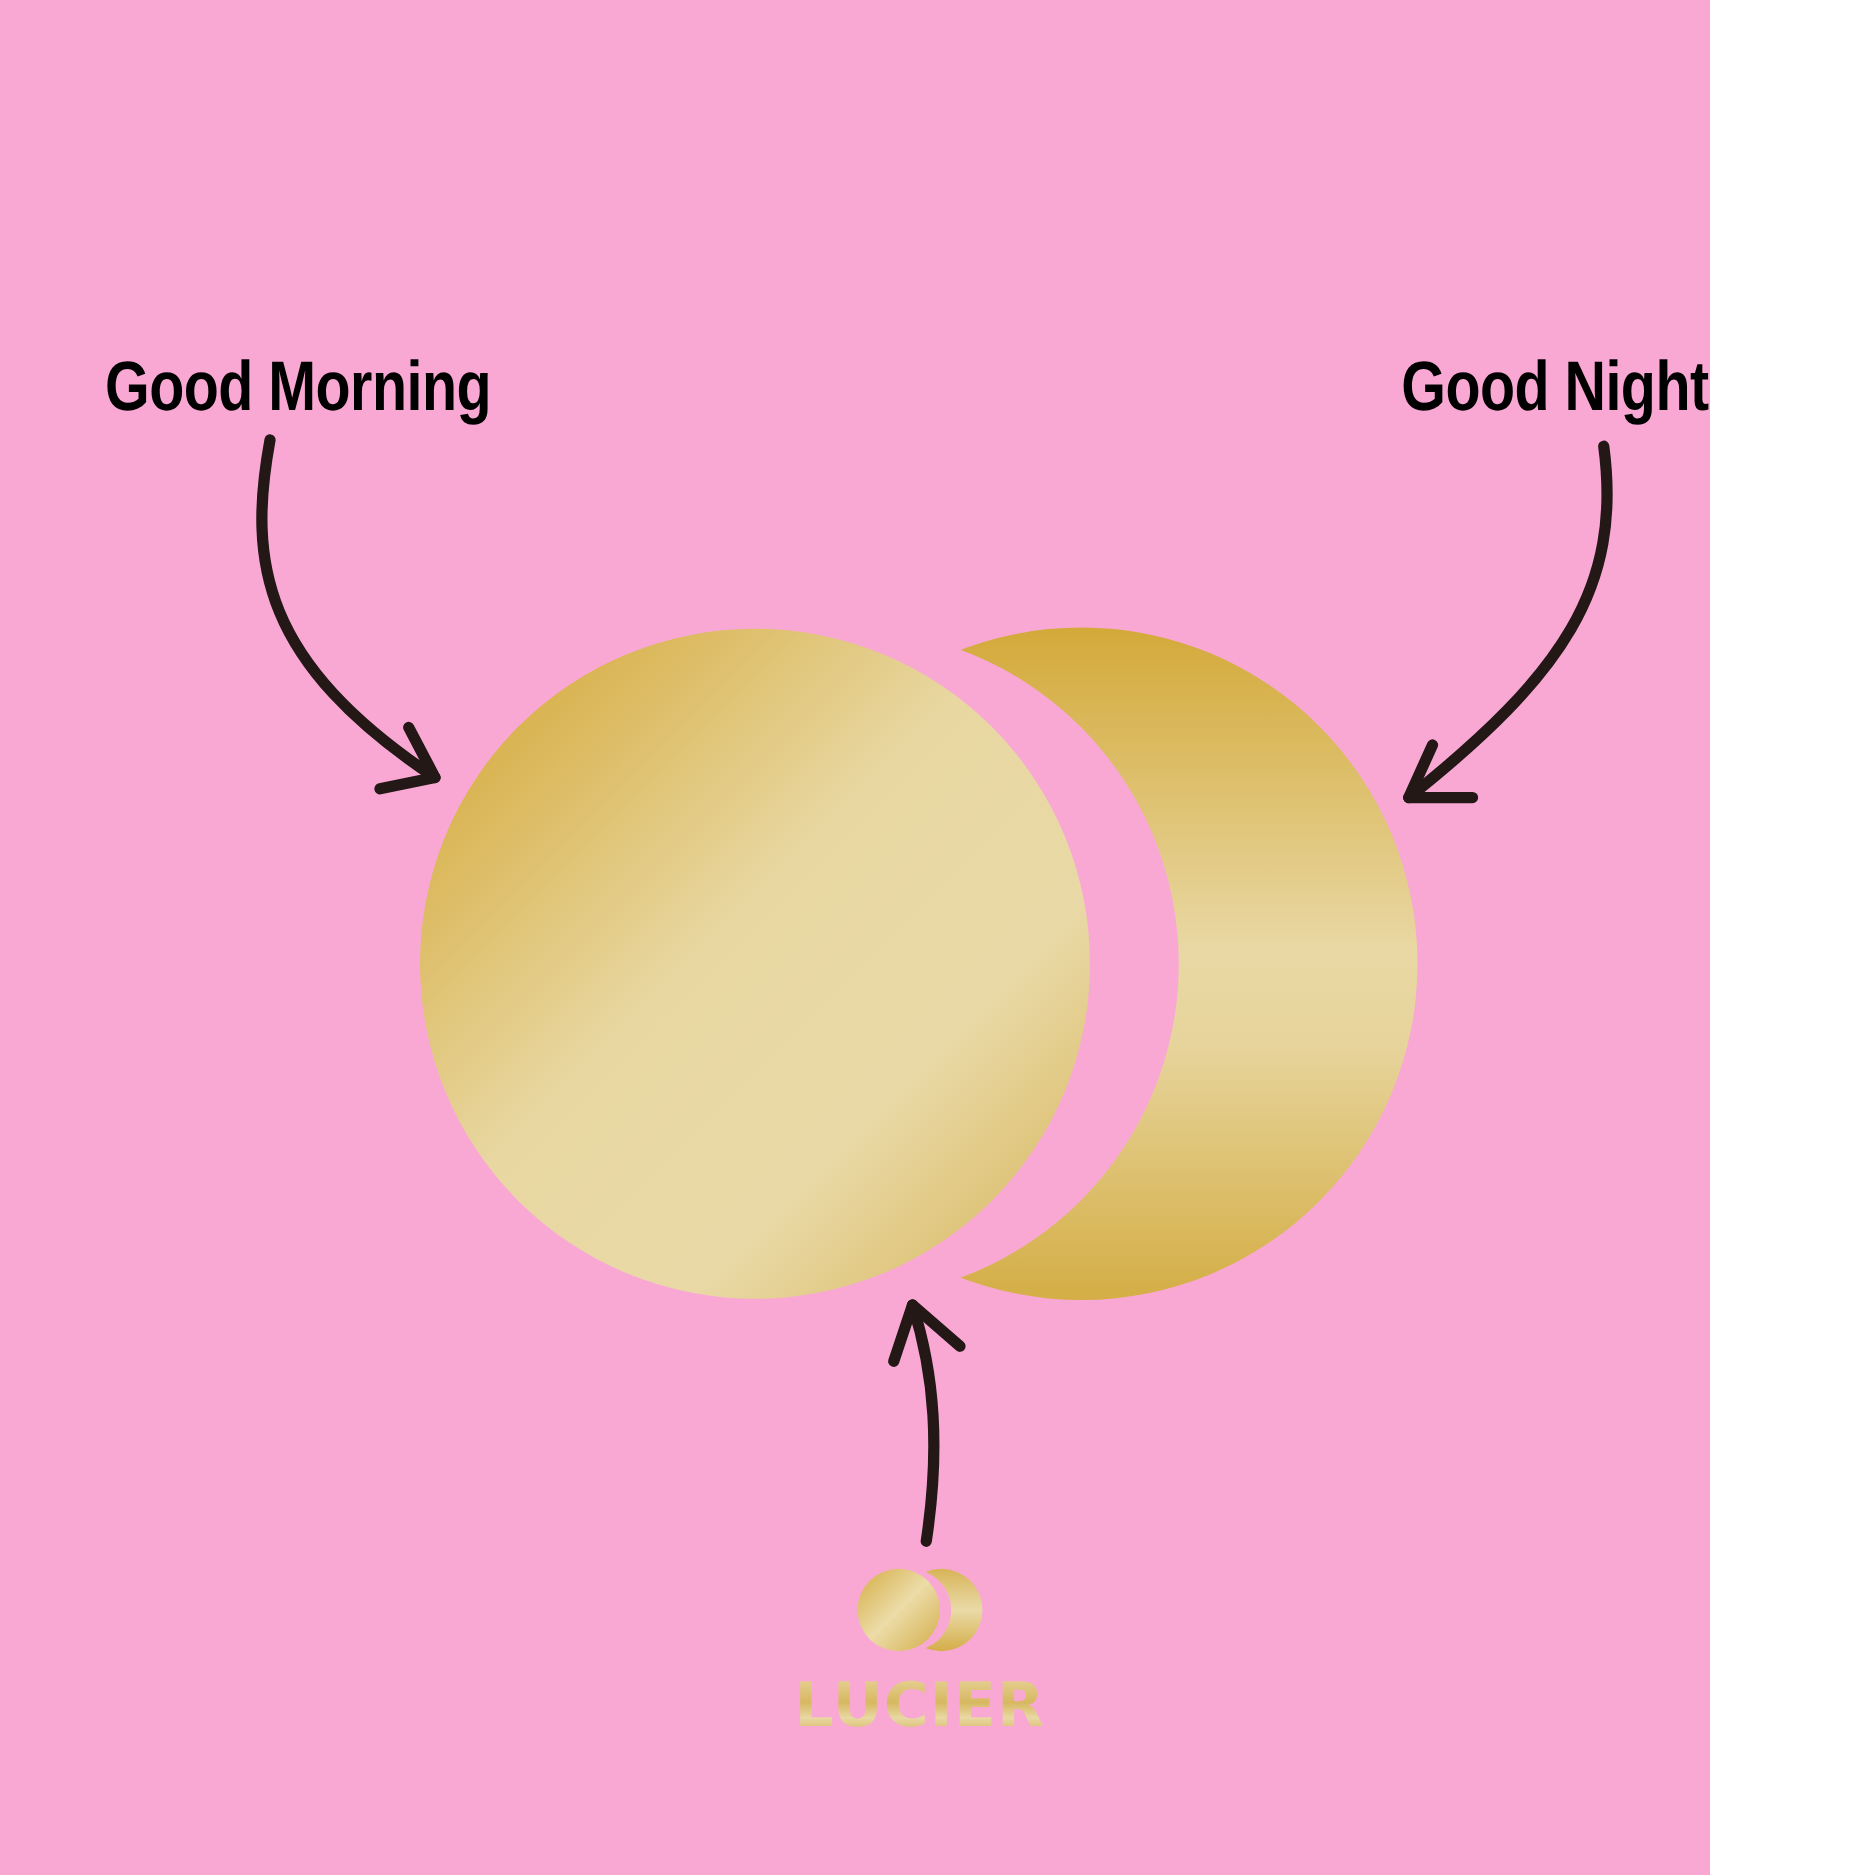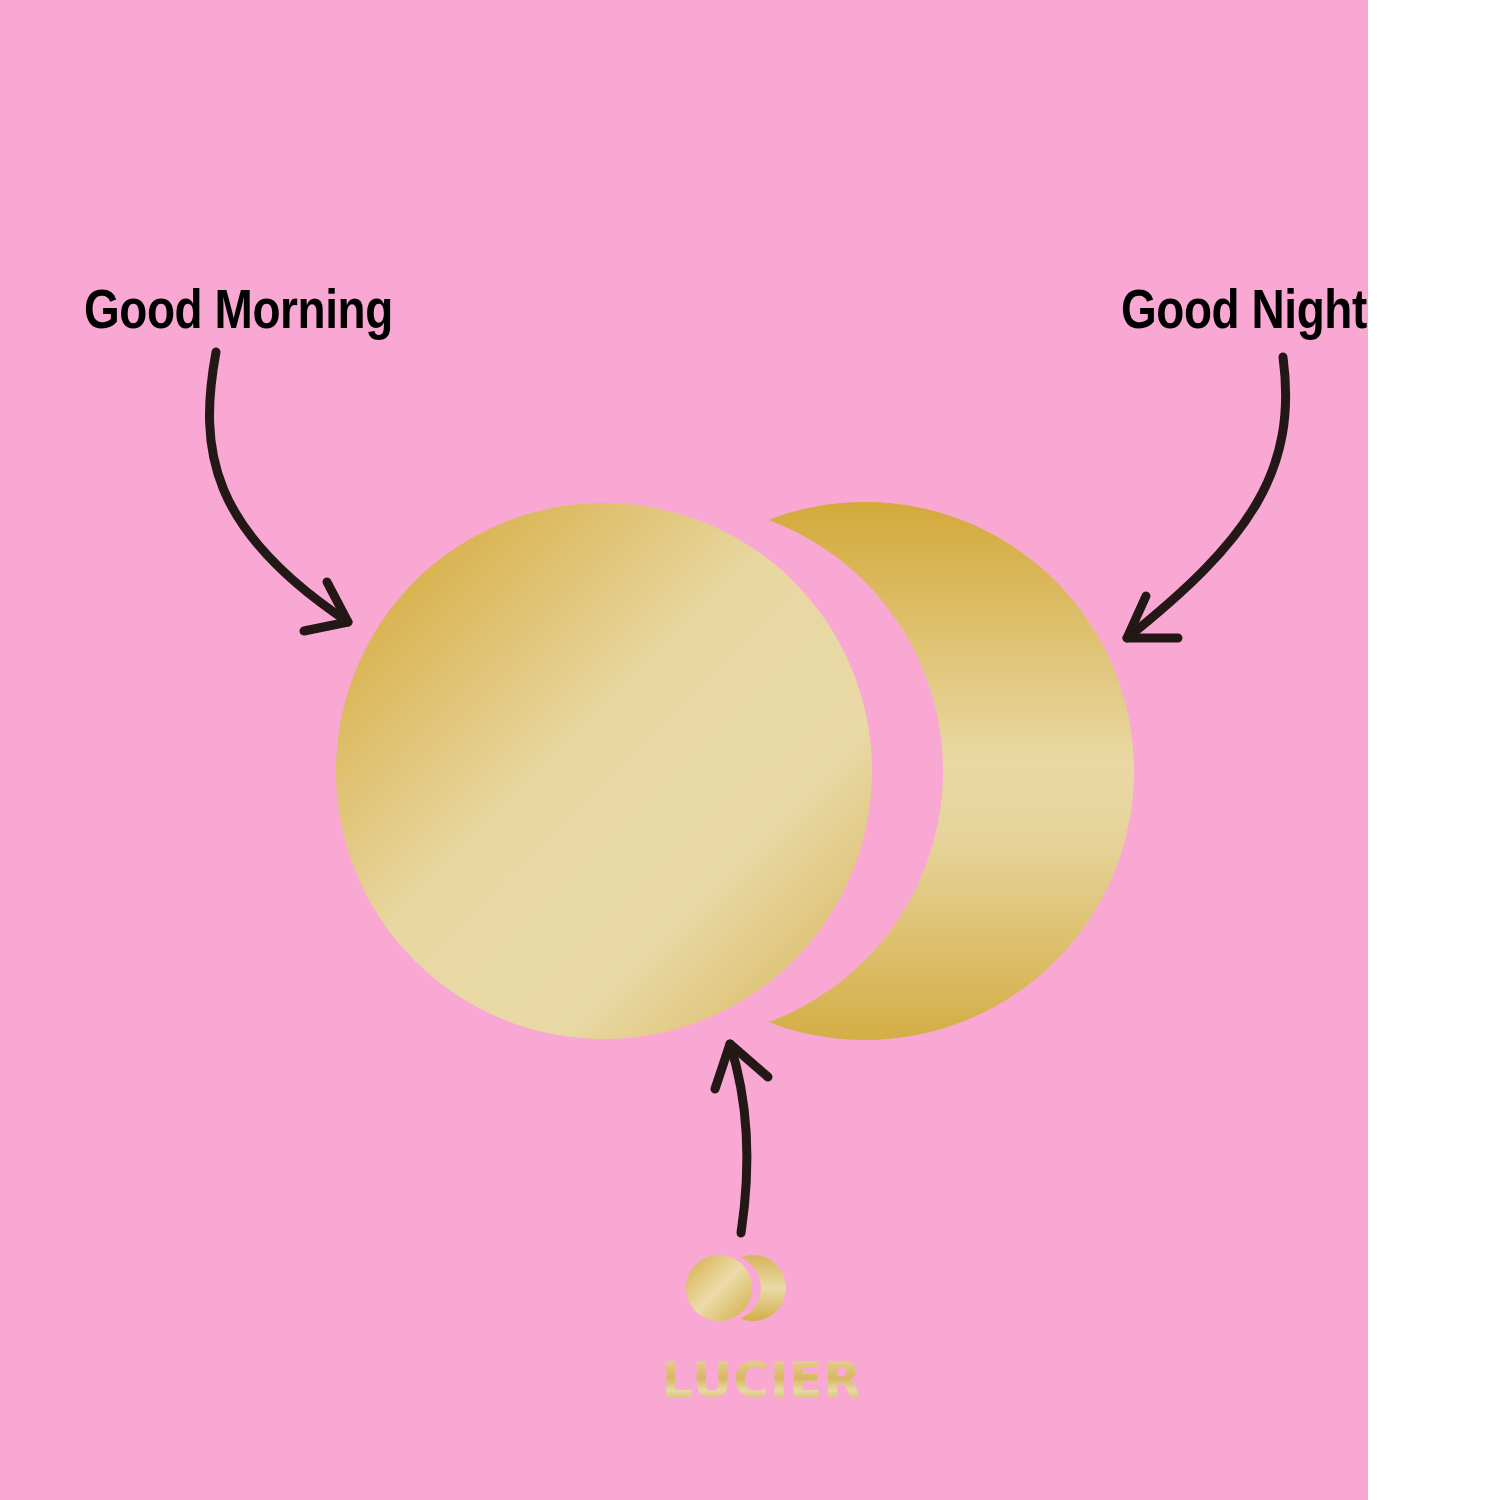--- a/index.html
+++ b/index.html
@@ -28,34 +28,33 @@
     }
     .label-morning { left: 84px; top: 281px; }
     .label-night { left: 1121px; top: 281px; }
     svg.art {
       position: absolute;
       left: 0;
       top: 0;
     }
     .brand-text {
       position: absolute;
-      left: 648px;
+      left: 622px;
       top: 1340px;
       width: 228px;
       text-align: center;
       font-family: "DejaVu Sans", sans-serif;
       font-weight: bold;
       font-size: 49px;
       line-height: 1;
       letter-spacing: 1px;
       background: linear-gradient(180deg, #e7d39a 0%, #d7b861 45%, #e9d8a3 70%, #d3b25a 100%);
       -webkit-background-clip: text;
       background-clip: text;
       color: transparent;
-      margin-top: 16px;
     }
   </style>
 </head>
 <body>
 
 <div class="canvas">
 
   <svg class="art" width="1500" height="1500" viewBox="0 0 1500 1500">
     <defs>
       <linearGradient id="goldDisc" x1="0" y1="0" x2="1" y2="1">

